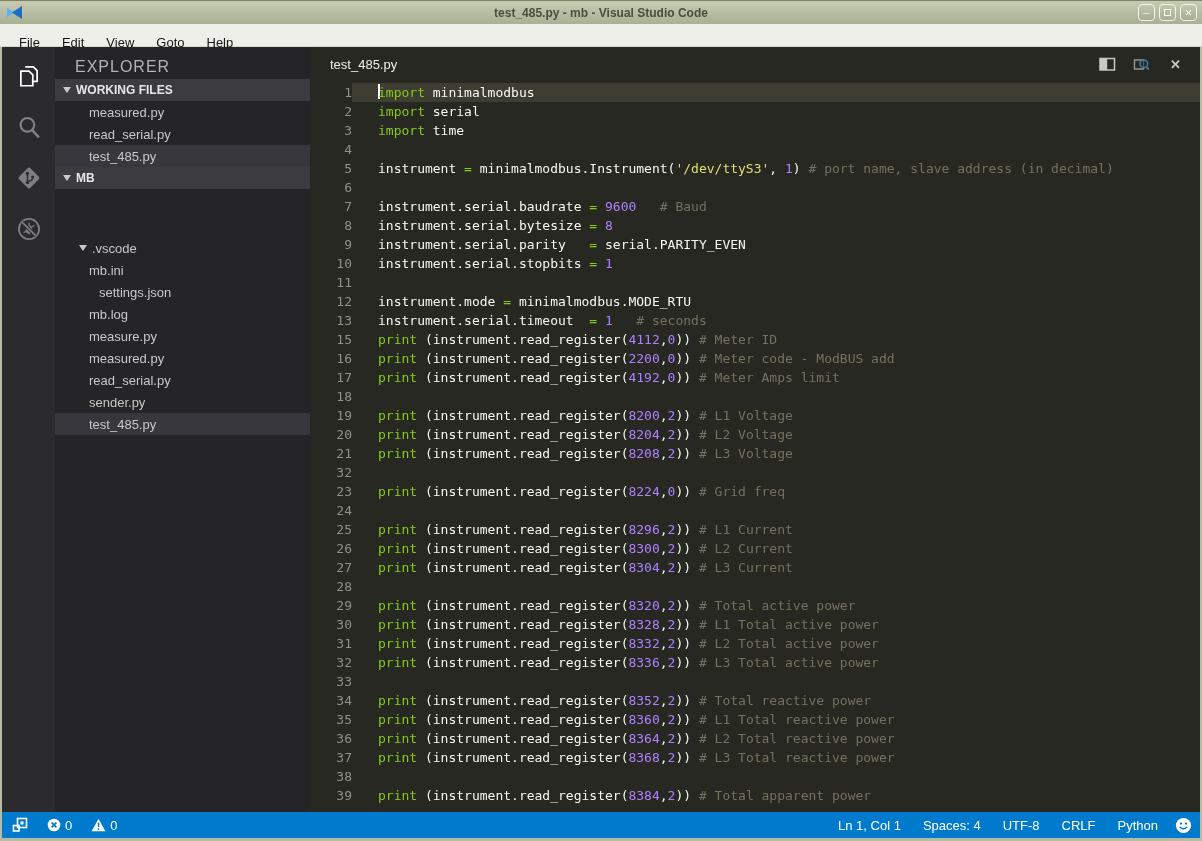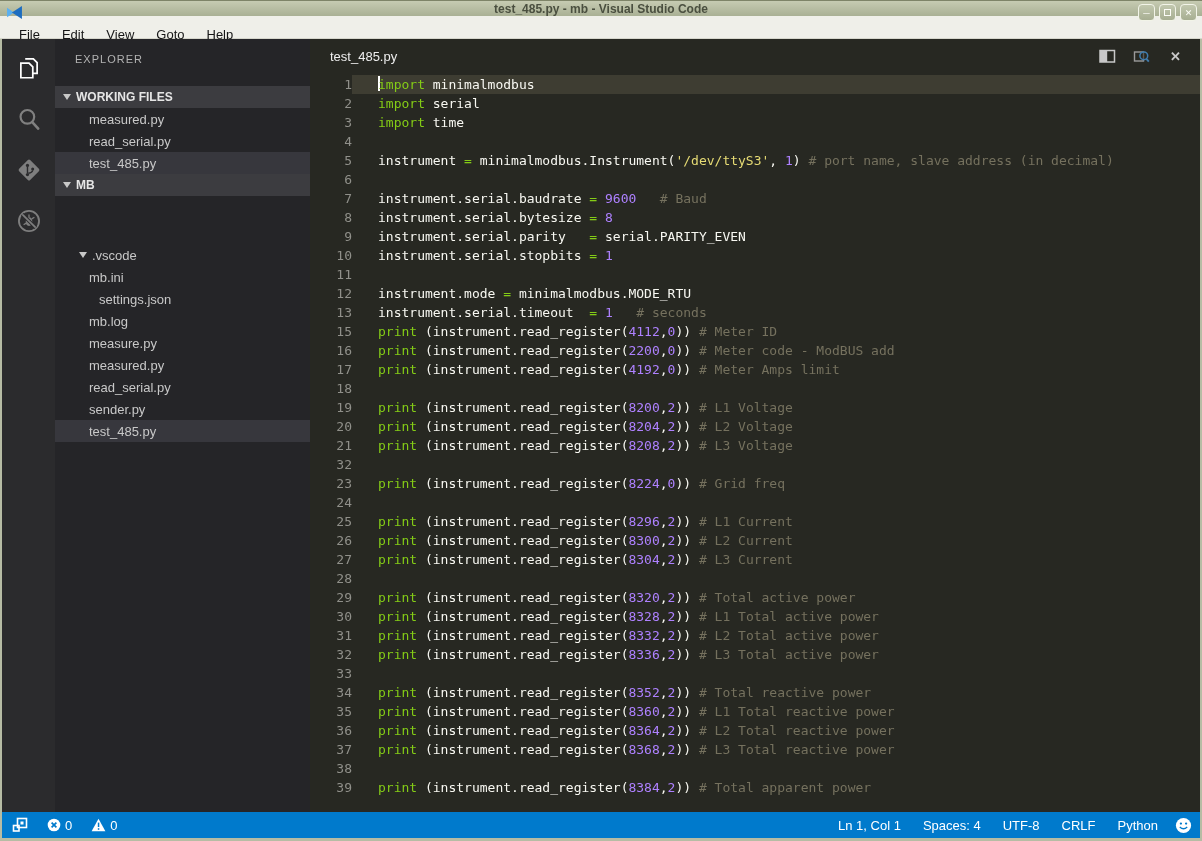--- a/index.html
+++ b/index.html
@@ -1,21 +1,21 @@
 <!DOCTYPE html>
 <html><head>
 <meta charset="utf-8">
 <style>
   * { margin:0; padding:0; box-sizing:border-box; }
   html,body { width:1202px; height:841px; overflow:hidden; }
   body { font-family:"Liberation Sans", sans-serif; background:#b6bca4; }
   .window { width:1202px; height:841px; display:flex; flex-direction:column; }
 
   
-  .titlebar { height:16px; background:linear-gradient(#c6cbb2,#a9b094); border-top:1px solid #7e8468;
+  .titlebar { height:24px; background:linear-gradient(#c6cbb2,#a9b094); border-top:1px solid #7e8468;
               position:relative; display:flex; align-items:center; flex-shrink:0;text-decoration:underline; }
   .titlebar .logo { position:absolute; left:6px; top:3px; width:17px; height:17px; }
   .titlebar .title { position:absolute; left:0; right:0; text-align:center; font-size:12px;
                      font-weight:bold; color:#4a4f3f; }
   .win-buttons { position:absolute; right:5px; top:3px; display:flex; gap:4px; }
   .win-btn { width:17px; height:17px; border:1px solid #f2f4e8; border-radius:4px;
              background:linear-gradient(#c2c8af,#a7ae92); color:#fdfdf8; font-size:9px;
              display:flex; align-items:center; justify-content:center; cursor:default; }
   .win-btn .box { width:7px; height:7px; border:1px solid #fdfdf8; }
 
@@ -29,21 +29,21 @@
   .inner { flex:1; display:flex; flex-direction:column; min-height:0; }
   .main  { flex:1; display:flex; min-height:0; }
 
   
   .activitybar { width:53px; background:#2b2b2d; padding-top:16px; display:flex; flex-direction:column;
                  align-items:center; gap:25px; flex-shrink:0; }
   .ab-item { width:26px; height:26px; display:flex; align-items:center; justify-content:center; }
 
   
   .sidebar { width:255px; background:#252528; color:#c8c8c8; font-size:13px; overflow:hidden; flex-shrink:0; }
-  .sidebar-title { height:47px; line-height:40px; padding-left:20px; font-size:11px; color:#b3b3b3;
+  .sidebar-title { height:32px; line-height:40px; padding-left:20px; font-size:16px; color:#b3b3b3;
                    letter-spacing:1px; }
   .row { height:22px; display:flex; align-items:center; white-space:nowrap; }
   .section-header { background:#3c3c40; font-weight:bold; color:#e6e6e6; font-size:12px; padding-left:8px; }
   .row.selected { background:#37373d; }
   .twisty { width:0; height:0; border-left:4px solid transparent; border-right:4px solid transparent;
             border-top:6px solid #c8c8c8; margin-right:5px; flex-shrink:0; }
 
   
   .editor { flex:1; background:#272822; display:flex; flex-direction:column; min-width:0; }
   .editor-titlebar { height:35px; display:flex; align-items:center; padding-left:20px; flex-shrink:0; }

